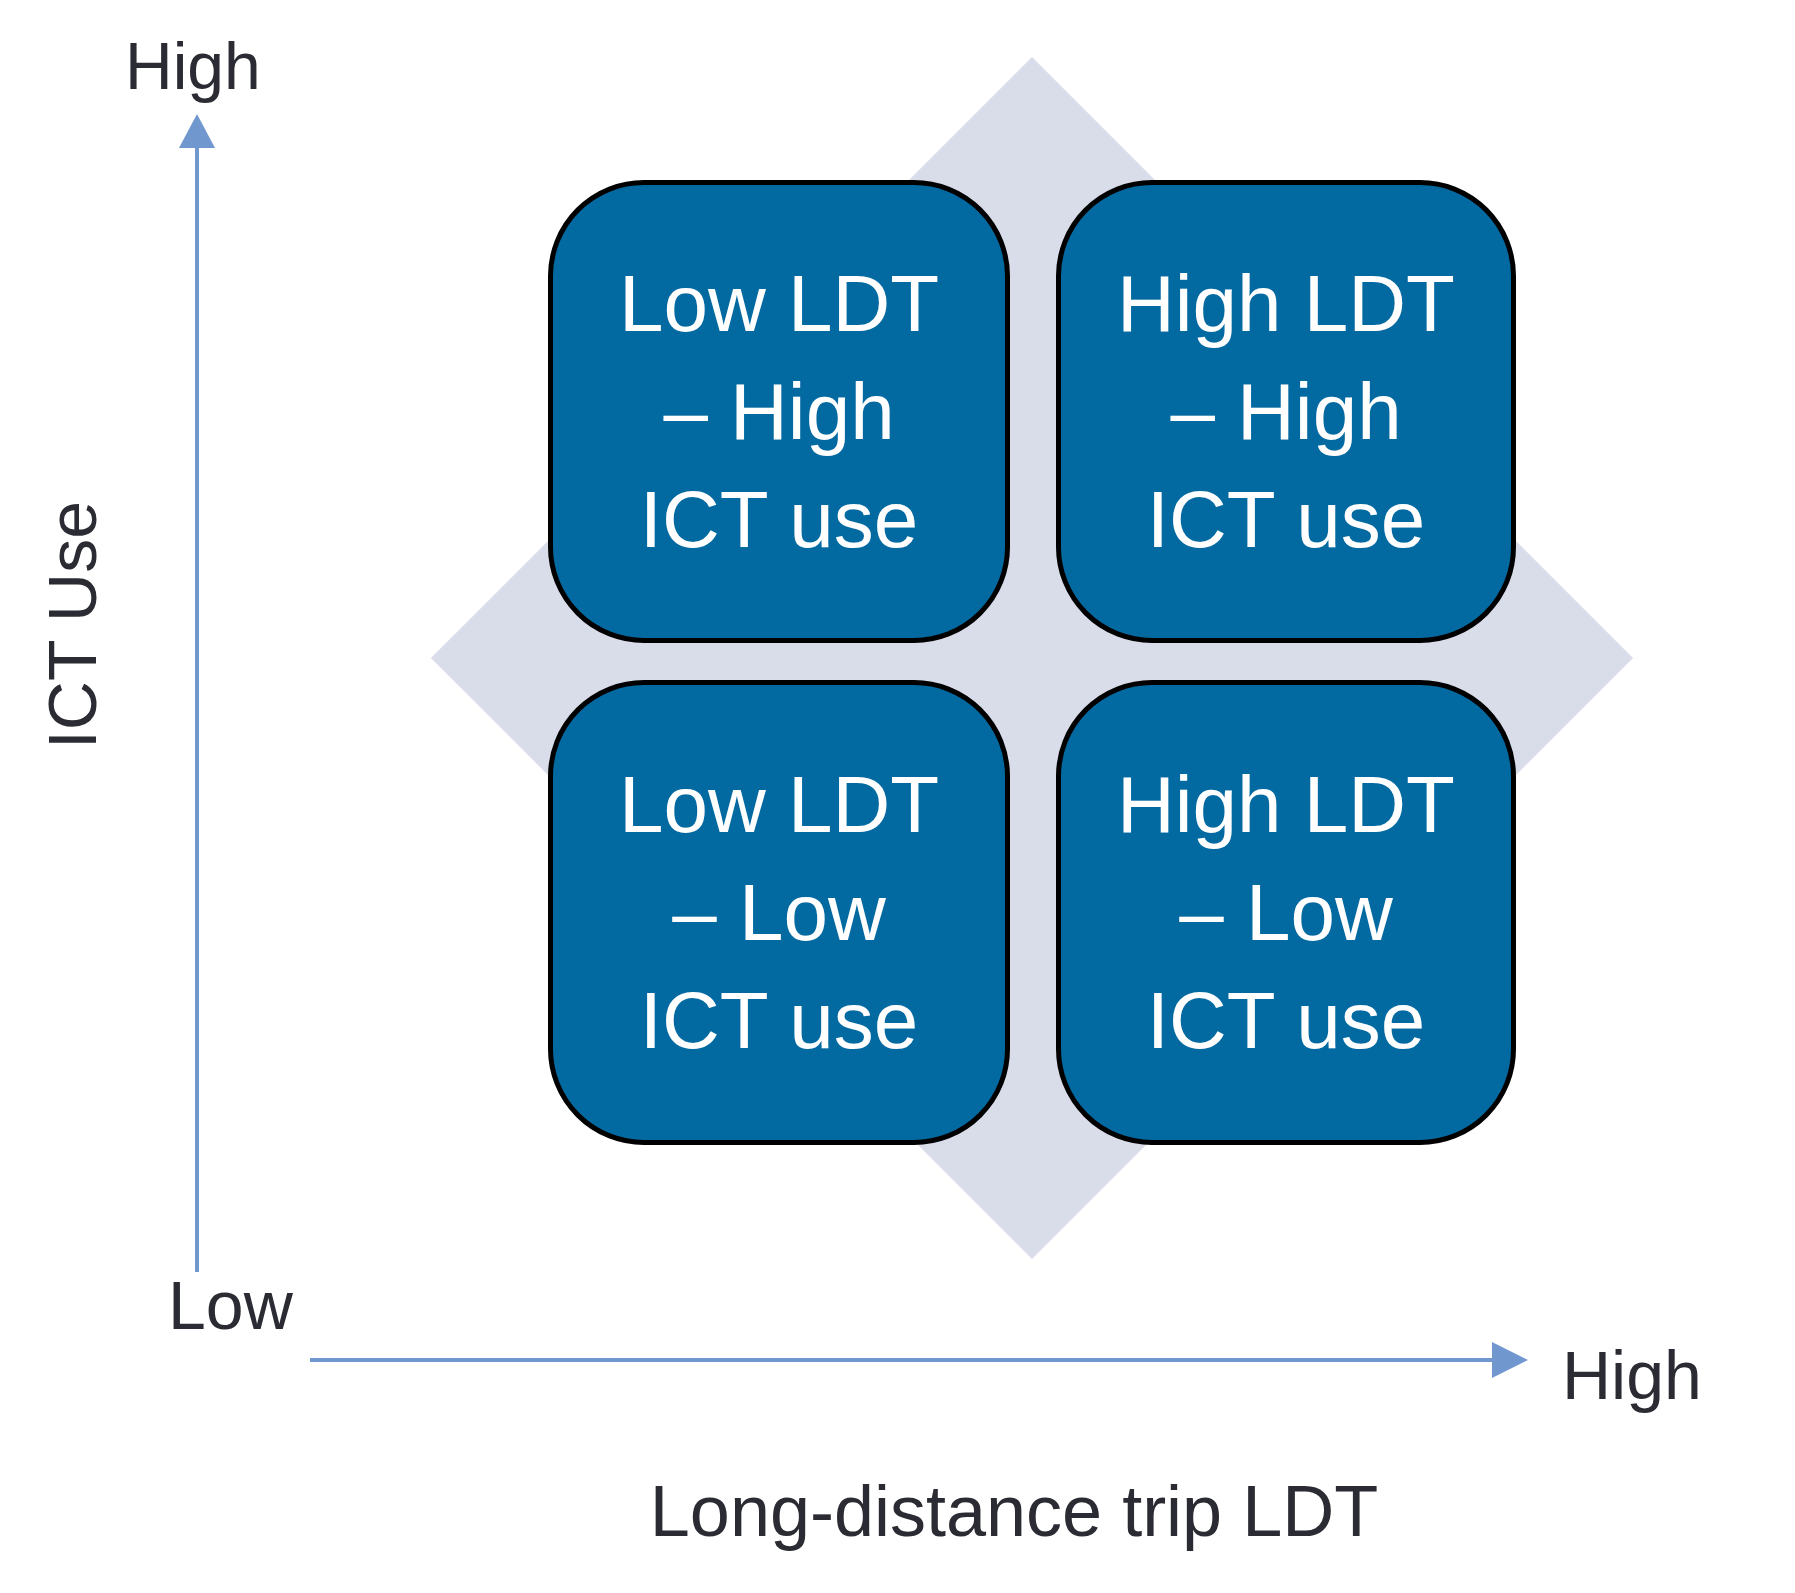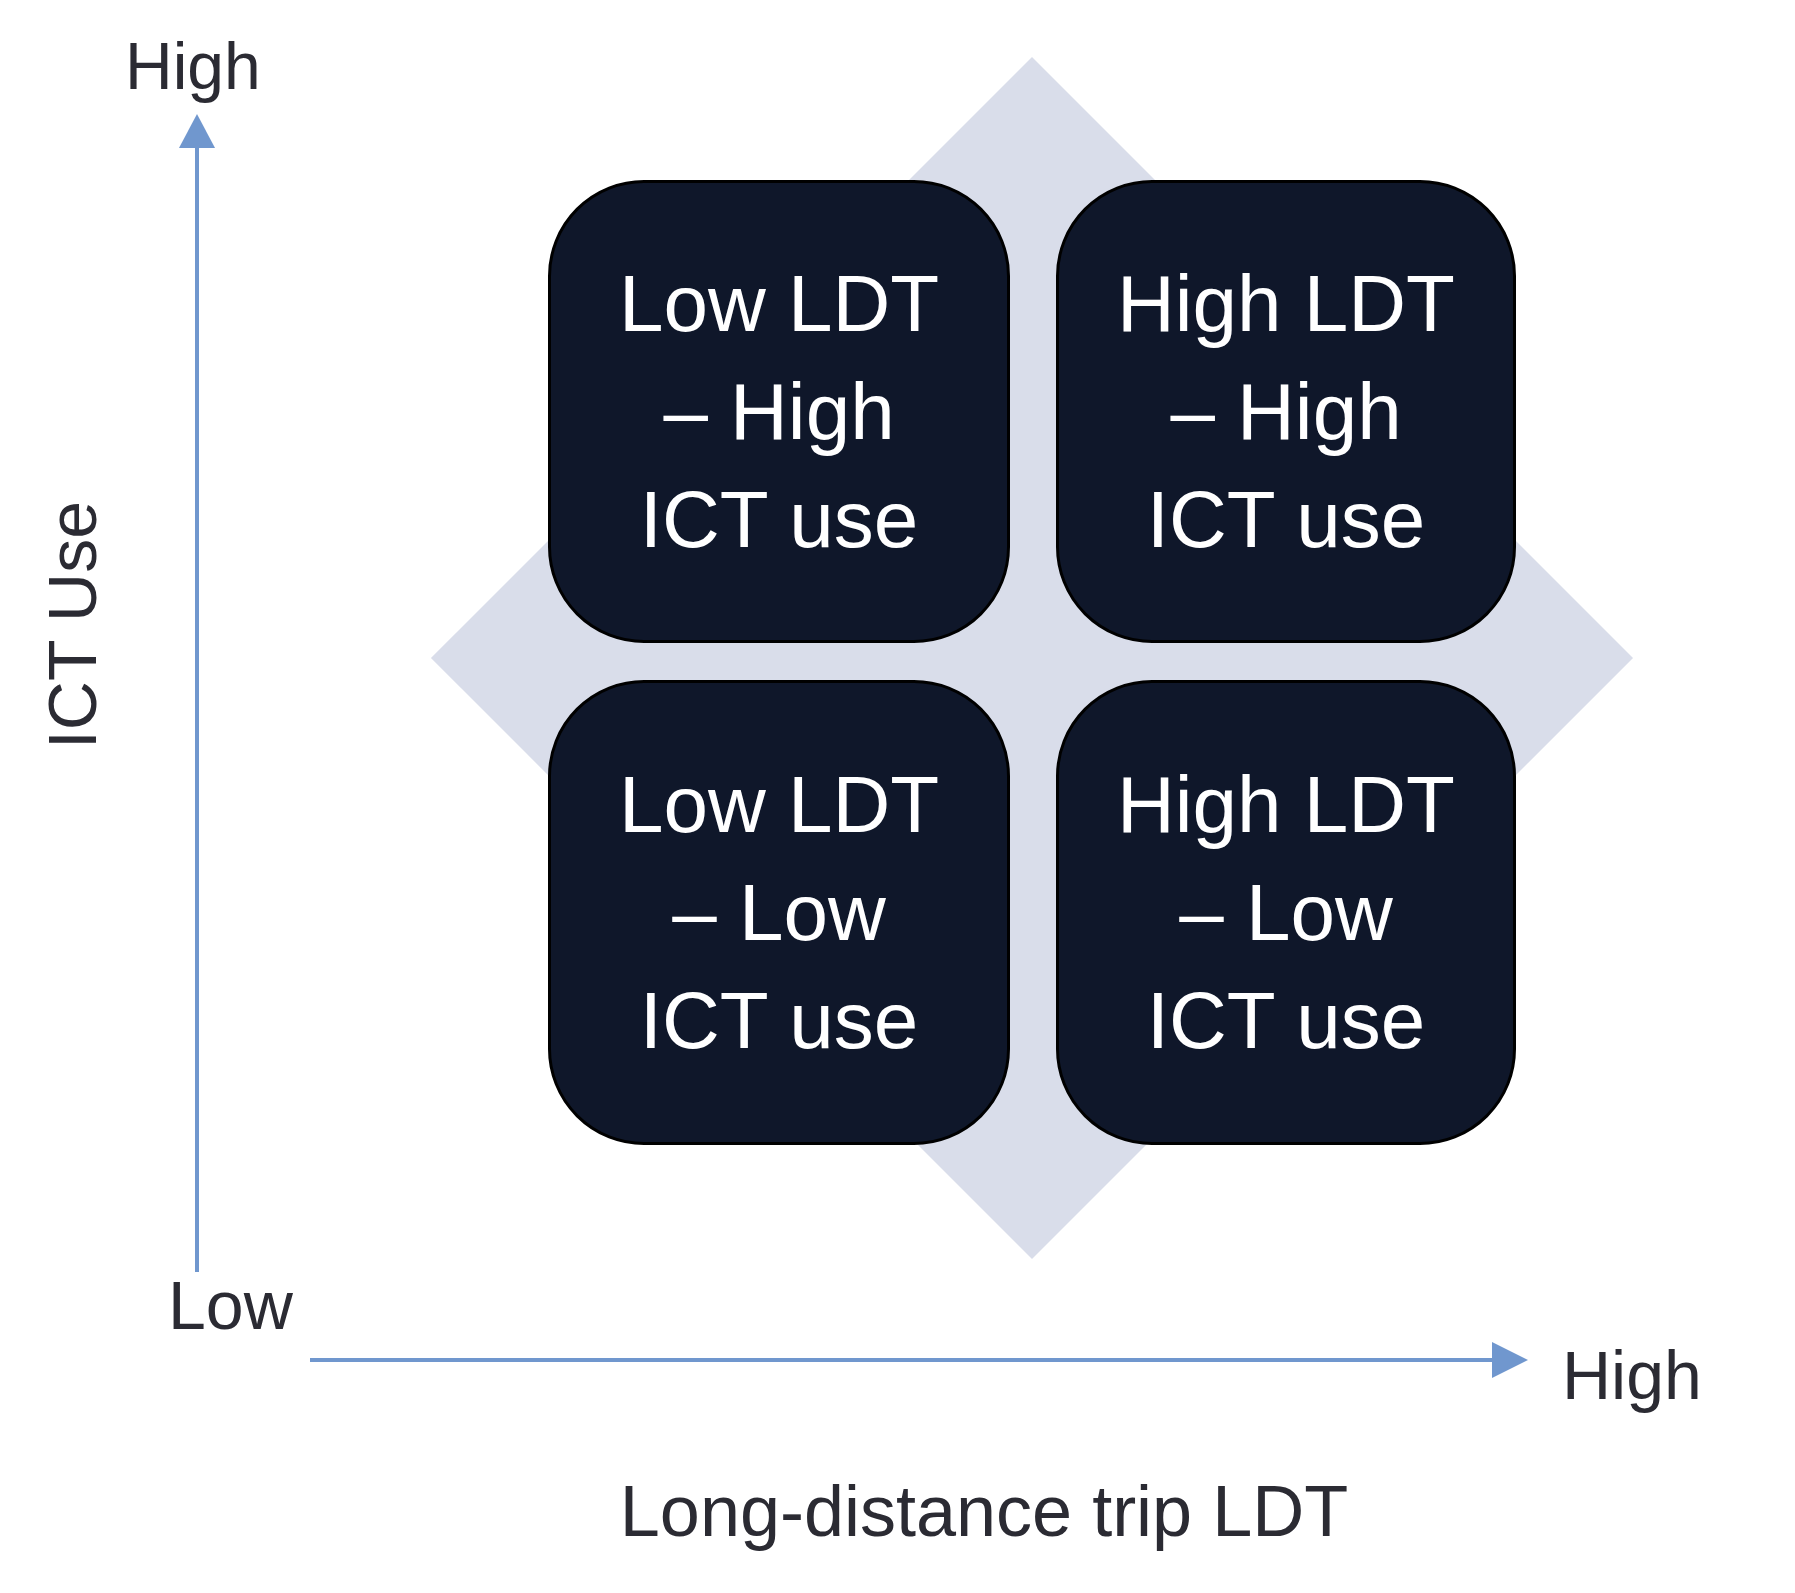--- a/index.html
+++ b/index.html
@@ -20,22 +20,22 @@
     height: 850px;
     background: #D9DDEA;
     transform: rotate(45deg);
     z-index: 1;
   }
   
   .qbox {
     position: absolute;
     width: 462px;
     height: 463px;
-    background: #0f172a;
-    border: 3px solid #000000;
+    background: #0369a1;
+    border: 5px solid #000000;
     border-radius: 96px;
     box-sizing: border-box;
     color: #ffffff;
     display: flex;
     flex-direction: column;
     align-items: center;
     justify-content: center;
     text-align: center;
     font-size: 80px;
     line-height: 108px;
@@ -92,21 +92,21 @@
     left: -78px; top: 585px;
     width: 300px; height: 80px;
     line-height: 80px;
     font-size: 68px;
     text-align: center;
     transform: rotate(-90deg);
   }
   .lbl-low        { left: 168px;  top: 1266px; font-size: 68px; }
   .lbl-high-right { left: 1562px; top: 1336px; font-size: 68px; }
   .lbl-xtitle     {
-    left: 384px; top: 1470px;
+    left: 414px; top: 1470px;
     width: 1200px;
     text-align: center;
     font-size: 72px;
     white-space: nowrap;
   }
 </style>
 </head>
 <body>
 
 <div class="stage">

